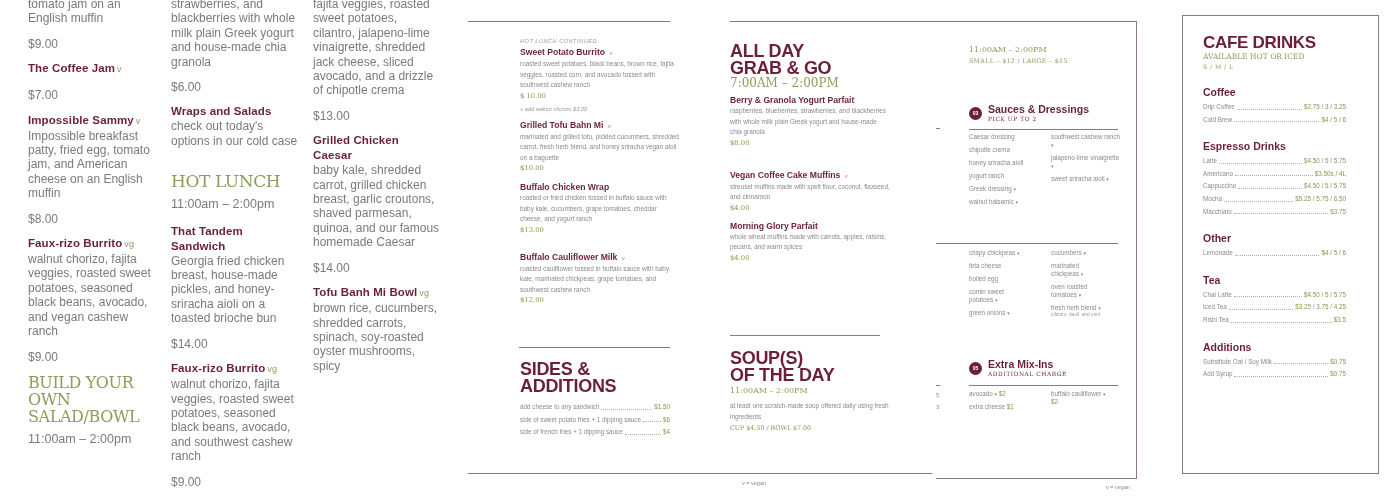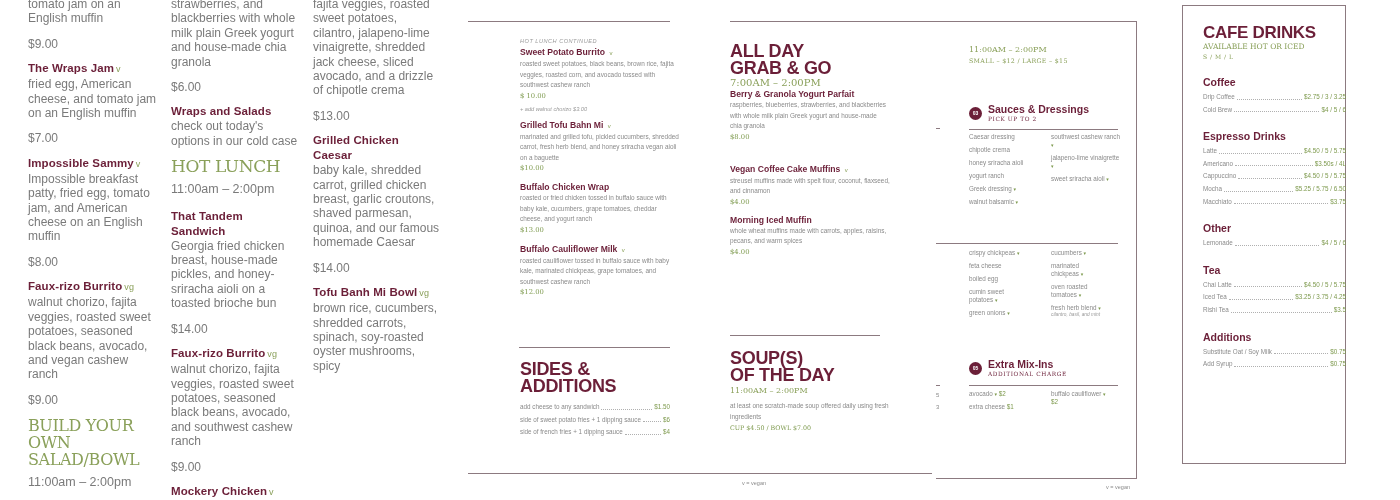--- a/index.html
+++ b/index.html
@@ -42,22 +42,21 @@
   .cafe-sec { color: #6b1f38; font-weight: bold; font-size: 10.5px; line-height: 12px; margin-top: 14px; margin-bottom: 3px; }
 </style>
 </head>
 <body>
 
 <div class="col col1">
   <div class="item-desc">tomato jam on an English muffin</div>
   <div class="price">$9.00</div>
 
   <div>
-    <div class="item-name"><span>The Wraps Jam</span><span class="vtag">v</span></div>
-    <div class="item-desc">fried egg, American cheese, and tomato jam on an English muffin</div>
+    <div class="item-name"><span>The Coffee Jam</span><span class="vtag">v</span></div>
     <div class="price">$7.00</div>
   </div>
   <div>
     <div class="item-name"><span>Impossible Sammy</span><span class="vtag">v</span></div>
     <div class="item-desc">Impossible breakfast patty, fried egg, tomato jam, and American cheese on an English muffin</div>
     <div class="price">$8.00</div>
   </div>
   <div>
     <div class="item-name"><span>Faux-rizo Burrito</span><span class="vtag">vg</span></div>
     <div class="item-desc">walnut chorizo, fajita veggies, roasted sweet potatoes, seasoned black beans, avocado, and vegan cashew ranch</div>
@@ -71,21 +70,21 @@
 
 <div class="col col2">
   <div class="item-desc">strawberries, and blackberries with whole milk plain Greek yogurt and house-made chia granola</div>
   <div class="price">$6.00</div>
 
   <div>
     <div class="item-name">Wraps and Salads</div>
     <div class="item-desc">check out today's options in our cold case</div>
   </div>
 
-  <div class="section-title" style="margin-top:10px;font-size:17px">HOT LUNCH</div>
+  <div class="section-title" style="margin-top:25px;font-size:17px">HOT LUNCH</div>
   <div class="section-hours">11:00am – 2:00pm</div>
 
   <div>
     <div class="item-name">That Tandem Sandwich</div>
     <div class="item-desc">Georgia fried chicken breast, house-made pickles, and honey-sriracha aioli on a toasted brioche bun</div>
     <div class="price">$14.00</div>
   </div>
   <div>
     <div class="item-name"><span>Faux-rizo Burrito</span><span class="vtag">vg</span></div>
     <div class="item-desc">walnut chorizo, fajita veggies, roasted sweet potatoes, seasoned black beans, avocado, and southwest cashew ranch</div>
@@ -126,21 +125,21 @@
       <div class="p-name"><span>Sweet Potato Burrito</span> <span class="vtag" style="font-size:6px">v</span></div>
       <div class="p-desc">roasted sweet potatoes, black beans, brown rice, fajita veggies, roasted corn, and avocado tossed with southwest cashew ranch</div>
       <div class="p-price">$ 10.00</div>
       <div class="p-italic" style="margin-top:4px;margin-bottom:8px;">+ add walnut chorizo $3.00</div>
     </div>
     <div style="margin-bottom:8px;">
       <div class="p-name"><span>Grilled Tofu Bahn Mi</span> <span class="vtag" style="font-size:6px">v</span></div>
       <div class="p-desc">marinated and grilled tofu, pickled cucumbers, shredded carrot, fresh herb blend, and honey sriracha vegan aioli on a baguette</div>
       <div class="p-price">$10.00</div>
     </div>
-    <div style="margin-bottom:8px;">
+    <div style="margin-bottom:16px;">
       <div class="p-name">Buffalo Chicken Wrap</div>
       <div class="p-desc">roasted or fried chicken tossed in buffalo sauce with baby kale, cucumbers, grape tomatoes, cheddar cheese, and yogurt ranch</div>
       <div class="p-price">$13.00</div>
     </div>
     <div>
       <div class="p-name"><span>Buffalo Cauliflower Milk</span> <span class="vtag" style="font-size:6px">v</span></div>
       <div class="p-desc">roasted cauliflower tossed in buffalo sauce with baby kale, marinated chickpeas, grape tomatoes, and southwest cashew ranch</div>
       <div class="p-price">$12.00</div>
     </div>
   </div>
@@ -163,34 +162,34 @@
           <span class="dlabel">side of french fries + 1 dipping sauce</span>
           <span class="dfill"></span>
           <span class="dprice">$4</span>
         </div>
     </div>
   </div>
 
   <div style="position:absolute;left:262px;top:43px;width:160px;">
     <div class="big-head">ALL DAY</div>
     <div class="big-head">GRAB &amp; GO</div>
-    <div class="serif-green" style="font-size:10px;line-height:12px;">7:00AM – 2:00PM</div>
+    <div class="serif-green" style="font-size:12px;line-height:12px;margin-bottom:6px;">7:00AM – 2:00PM</div>
 
     <div style="margin-bottom:21px;">
       <div class="p-name">Berry &amp; Granola Yogurt Parfait</div>
       <div class="p-desc">raspberries, blueberries, strawberries, and blackberries with whole milk plain Greek yogurt and house-made chia granola</div>
       <div class="p-price">$8.00</div>
     </div>
     <div style="margin-bottom:7px;">
       <div class="p-name"><span>Vegan Coffee Cake Muffins</span> <span class="vtag" style="font-size:6px">v</span></div>
       <div class="p-desc">streusel muffins made with spelt flour, coconut, flaxseed, and cinnamon</div>
       <div class="p-price">$4.00</div>
     </div>
     <div>
-      <div class="p-name">Morning Iced Muffin</div>
+      <div class="p-name">Morning Glory Parfait</div>
       <div class="p-desc">whole wheat muffins made with carrots, apples, raisins, pecans, and warm spices</div>
       <div class="p-price">$4.00</div>
     </div>
   </div>
 
   <div style="position:absolute;left:262px;top:350px;width:160px;">
     <div class="big-head">SOUP(S)</div>
     <div class="big-head">OF THE DAY</div>
     <div class="serif-green" style="font-size:8px;line-height:13px;margin-bottom:4px;">11:00AM – 2:00PM</div>
     <div class="p-desc">at least one scratch-made soup offered daily using fresh ingredients</div>
@@ -273,21 +272,21 @@
       </div>
       <div>
         <div class="opt" style="width:55px"><span>buffalo cauliflower</span> <span class="v">▾</span> <span class="pr">$2</span></div>
       </div>
     </div>
   </div>
 
   <div class="p-desc" style="position:absolute;left:170px;top:482px;font-size:5.5px;">v = vegan</div>
 </div>
 
-<div class="panel" style="left:1182px;top:5px;width:164px;height:459px;border:1px solid #8c7a80;">
+<div class="panel" style="left:1182px;top:15px;width:197px;height:459px;border:1px solid #8c7a80;">
   <div style="position:absolute;left:20px;top:18px;width:143px;">
     <div class="big-head" style="font-size:17px;">CAFE DRINKS</div>
     <div class="serif-green" style="font-size:7.5px;line-height:11px;">AVAILABLE HOT OR ICED</div>
     <div class="serif-green" style="font-size:6px;line-height:9px;letter-spacing:0.5px;">S / M / L</div>
 
     <div>
       <div class="cafe-sec" style="margin-top:15px">Coffee</div>
       <div class="dots-row">
           <span class="dlabel">Drip Coffee</span>
           <span class="dfill"></span>

